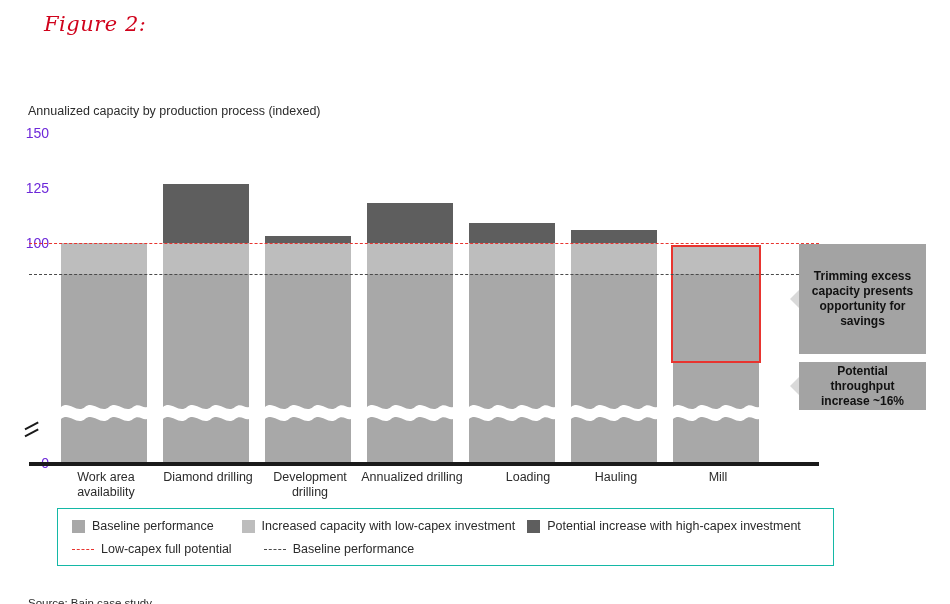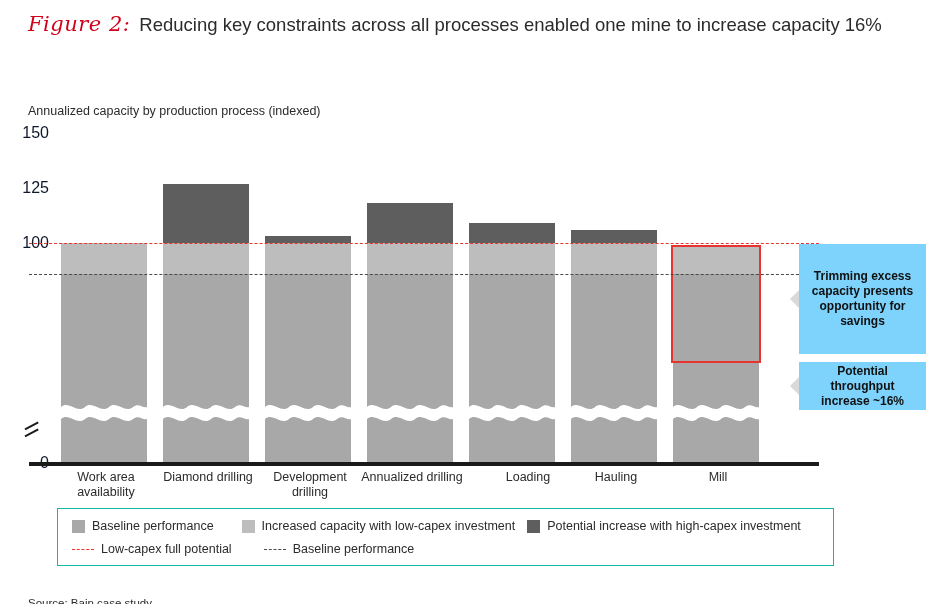--- a/index.html
+++ b/index.html
@@ -17,25 +17,26 @@
   }
   #figure-root {
     position: absolute;
     left: 0; top: 0;
     width: 950px; height: 604px;
   }
 
   
   .title-row {
     position: absolute;
-    left: 28px;
+    left: 44px;
     top: 12px;
     width: 900px;
     display: flex;
     align-items: baseline;
+    flex-direction: column;
   }
   .fig-label {
     font-family: "DejaVu Serif", serif;
     font-style: italic;
     font-size: 21px;
     color: #d0021b;
     white-space: nowrap;
     letter-spacing: 0.5px;
   }
   .title-text {
@@ -67,22 +68,22 @@
     left: -28px;
     bottom: -3px;
     width: 790px;
     height: 4px;
     background: #1a1a1a;
   }
   .ytick {
     position: absolute;
     right: calc(100% + 8px);
     transform: translateY(-50%);
-    font-size: 16px;
-    color: #0f172a;
+    font-size: 14px;
+    color: #6d28d9;
     white-space: nowrap;
   }
   .axis-break {
     position: absolute;
     left: -33px;
     width: 16px;
     height: 16px;
   }
   .axis-break span {
     position: absolute;
@@ -144,21 +145,21 @@
     text-align: center;
     font-size: 12.5px;
     color: #2b2b2b;
     line-height: 15px;
     top: 470px;
   }
 
   
   .callout {
     position: absolute;
-    background: #7dd3fc;
+    background: #a3a3a3;
     color: #111111;
     font-weight: bold;
     font-size: 12px;
     line-height: 15px;
     text-align: center;
     display: flex;
     align-items: center;
     justify-content: center;
     padding: 6px 8px;
     box-sizing: border-box;
@@ -223,21 +224,20 @@
     color: #2b2b2b;
   }
 </style>
 </head>
 <body>
 
 <div id="figure-root">
 
   <div class="title-row">
     <span class="fig-label">Figure 2:</span>
-    <span class="title-text">Reducing key constraints across all processes enabled one mine to increase capacity 16%</span>
   </div>
 
   <div class="subtitle">Annualized capacity by production process (indexed)</div>
 
   <div class="plot">
 
     <div class="ytick" style="top:0px;">150</div>
     <div class="ytick" style="top:55px;">125</div>
     <div class="ytick" style="top:110px;">100</div>
     <div class="ytick" style="top:330px;">0</div>

